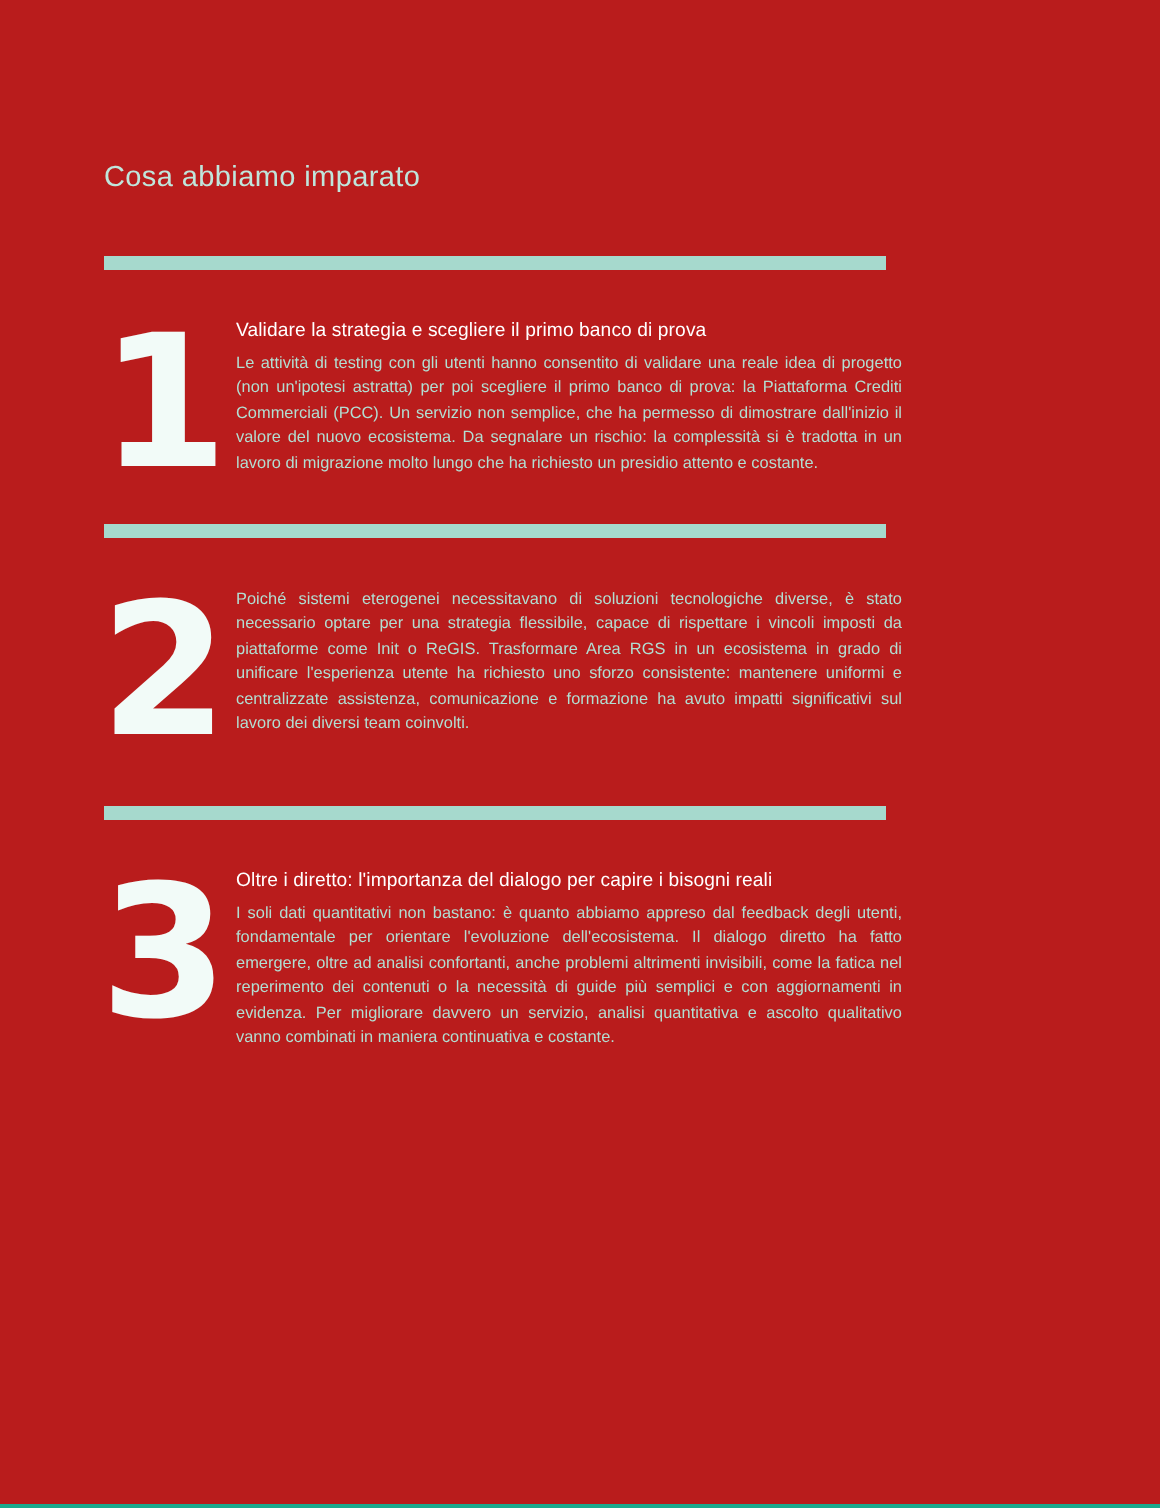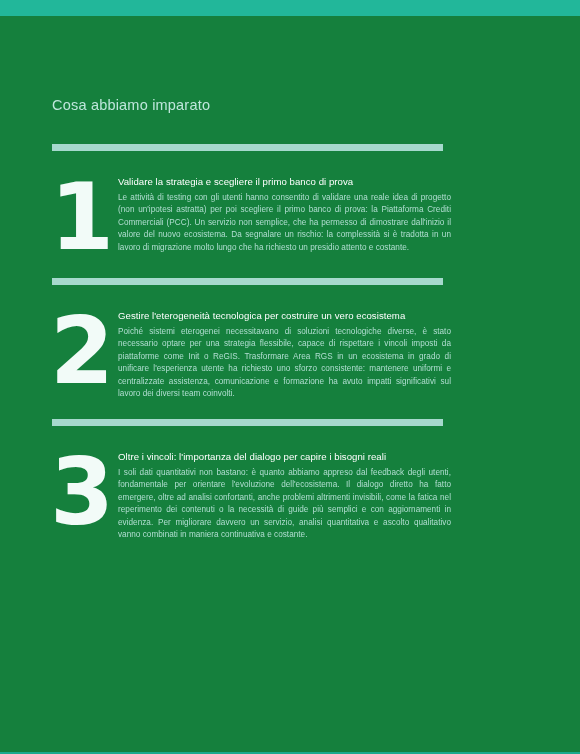--- a/index.html
+++ b/index.html
@@ -10,22 +10,21 @@
     width: 580px;
     height: 754px;
     background: #22b79a;
     font-family: "Liberation Sans", sans-serif;
     overflow: hidden;
     position: relative;
   }
   .slide {
     position: absolute;
     inset: 0;
-    background: #15803d;
-    margin-top: 16px;
+    background: #b91c1c;
   }
   .bottom-rule {
     position: absolute;
     left: 0;
     right: 0;
     bottom: 0;
     height: 2px;
     background: #1ba98d;
   }
   .page-title {
@@ -114,32 +113,31 @@
           <p class="paragraph">Le attività di testing con gli utenti hanno consentito di validare una reale idea di progetto (non un'ipotesi astratta) per poi scegliere il primo banco di prova: la Piattaforma Crediti Commerciali (PCC). Un servizio non semplice, che ha permesso di dimostrare dall'inizio il valore del nuovo ecosistema. Da segnalare un rischio: la complessità si è tradotta in un lavoro di migrazione molto lungo che ha richiesto un presidio attento e costante.</p>
         </div>
       </div>
     </div>
 
     <div class="section" style="top:262px;">
       <div class="divider" style="top:0px;"></div>
       <div class="section-body" style="top:32px;">
         <div class="numeral">2</div>
         <div class="text-col">
-          <p class="heading">Gestire l'eterogeneità tecnologica per costruire un vero ecosistema</p>
           <p class="paragraph">Poiché sistemi eterogenei necessitavano di soluzioni tecnologiche diverse, è stato necessario optare per una strategia flessibile, capace di rispettare i vincoli imposti da piattaforme come Init o ReGIS. Trasformare Area RGS in un ecosistema in grado di unificare l'esperienza utente ha richiesto uno sforzo consistente: mantenere uniformi e centralizzate assistenza, comunicazione e formazione ha avuto impatti significativi sul lavoro dei diversi team coinvolti.</p>
         </div>
       </div>
     </div>
 
     <div class="section" style="top:403px;">
       <div class="divider" style="top:0px;"></div>
       <div class="section-body" style="top:32px;">
         <div class="numeral">3</div>
         <div class="text-col">
-          <p class="heading">Oltre i vincoli: l'importanza del dialogo per capire i bisogni reali</p>
+          <p class="heading">Oltre i diretto: l'importanza del dialogo per capire i bisogni reali</p>
           <p class="paragraph">I soli dati quantitativi non bastano: è quanto abbiamo appreso dal feedback degli utenti, fondamentale per orientare l'evoluzione dell'ecosistema. Il dialogo diretto ha fatto emergere, oltre ad analisi confortanti, anche problemi altrimenti invisibili, come la fatica nel reperimento dei contenuti o la necessità di guide più semplici e con aggiornamenti in evidenza. Per migliorare davvero un servizio, analisi quantitativa e ascolto qualitativo vanno combinati in maniera continuativa e costante.</p>
         </div>
       </div>
     </div>
 
   </div>
 
   <div class="bottom-rule"></div>
 </div>
 

